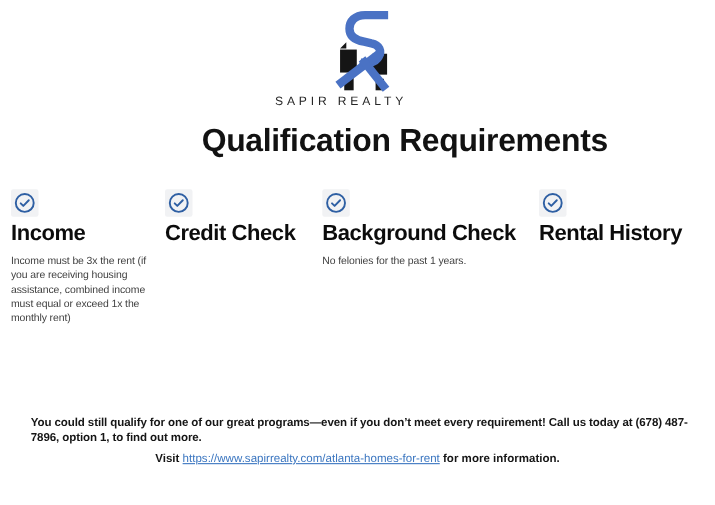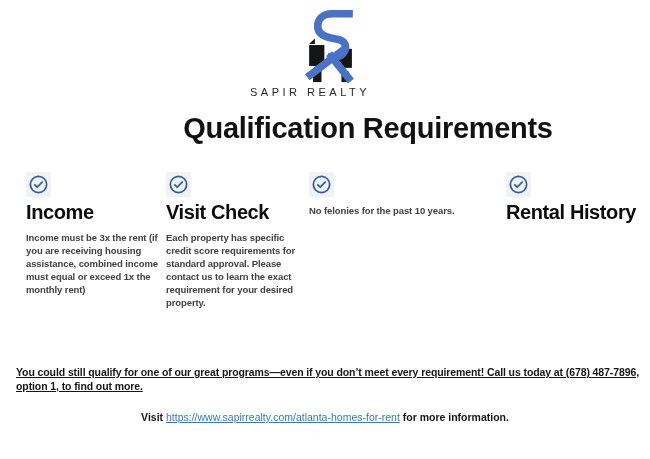--- a/index.html
+++ b/index.html
@@ -15,47 +15,45 @@
   .logo-mark{display:block;margin-left:52px;}
   .brand{margin-top:2px;font-size:11px;letter-spacing:3.5px;color:#262626;font-weight:400;white-space:nowrap;}
 
   
   .title{
     position:absolute;top:112px;left:0;width:650px;text-align:center;
     font-size:29px;font-weight:800;color:#121212;letter-spacing:-0.3px;margin:0;padding-left:43px;
   }
 
   
-  .col{position:absolute;top:172px;margin-left:16px;}
+  .col{position:absolute;top:172px;}
   .col1{left:10px;width:132px;}
   .col2{left:150px;width:138px;}
   .col3{left:293px;width:172px;}
   .col4{left:490px;width:178px;}
 
   .check-wrap{
     width:25px;height:25px;background:#f1f2f4;border-radius:2px;
     display:flex;align-items:center;justify-content:center;
   }
   .col-heading{
     margin:4px 0 0 0;font-size:20px;font-weight:700;color:#0c0c0c;
     letter-spacing:-0.4px;white-space:nowrap;
   }
   .col p{
     margin:7px 0 0 0;font-size:9.5px;line-height:13px;color:#414141;
     letter-spacing:-0.1px;
-    font-weight:bold;
   }
   .col p + p{margin-top:12px;}
 
   
   .promo{
-    position:absolute;top:365px;left:16px;right:10px;margin:0;
+    position:absolute;top:365px;left:16px;right:10px;margin:12px;
     font-size:10.5px;line-height:14px;font-weight:700;color:#161616;
     letter-spacing:-0.1px;
-    text-decoration:underline;
   }
 
   
   .visit{
     position:absolute;top:411px;left:8px;right:8px;margin:0;
     font-size:10.5px;font-weight:700;color:#161616;text-align:center;
   }
   .visit a{color:#3b76c0;font-weight:400;text-decoration:underline;}
 </style>
 </head>
@@ -94,32 +92,32 @@
     <p>Income must be 3x the rent (if you are receiving housing assistance, combined income must equal or exceed 1x the monthly rent)</p>
   </div>
 
   <div class="col col2">
     <div class="check-wrap">
       <svg width="21" height="21" viewBox="0 0 24 24" aria-hidden="true">
         <circle cx="12" cy="12" r="9.3" fill="none" stroke="#2e5fa3" stroke-width="2"></circle>
         <path d="M7.8 12.4 l2.7 2.7 L16.2 9.2" fill="none" stroke="#2e5fa3" stroke-width="2" stroke-linecap="round" stroke-linejoin="round"></path>
       </svg>
     </div>
-    <h2 class="col-heading">Visit Check</h2>
-    <p>Each property has specific credit score requirements for standard approval. Please contact us to learn the exact requirement for your desired property.</p>
+    <h2 class="col-heading">Credit Check</h2>
   </div>
 
   <div class="col col3">
     <div class="check-wrap">
       <svg width="21" height="21" viewBox="0 0 24 24" aria-hidden="true">
         <circle cx="12" cy="12" r="9.3" fill="none" stroke="#2e5fa3" stroke-width="2"></circle>
         <path d="M7.8 12.4 l2.7 2.7 L16.2 9.2" fill="none" stroke="#2e5fa3" stroke-width="2" stroke-linecap="round" stroke-linejoin="round"></path>
       </svg>
     </div>
-    <p>No felonies for the past 10 years.</p>
+    <h2 class="col-heading">Background Check</h2>
+    <p>No felonies for the past 1 years.</p>
   </div>
 
   <div class="col col4">
     <div class="check-wrap">
       <svg width="21" height="21" viewBox="0 0 24 24" aria-hidden="true">
         <circle cx="12" cy="12" r="9.3" fill="none" stroke="#2e5fa3" stroke-width="2"></circle>
         <path d="M7.8 12.4 l2.7 2.7 L16.2 9.2" fill="none" stroke="#2e5fa3" stroke-width="2" stroke-linecap="round" stroke-linejoin="round"></path>
       </svg>
     </div>
     <h2 class="col-heading">Rental History</h2>

